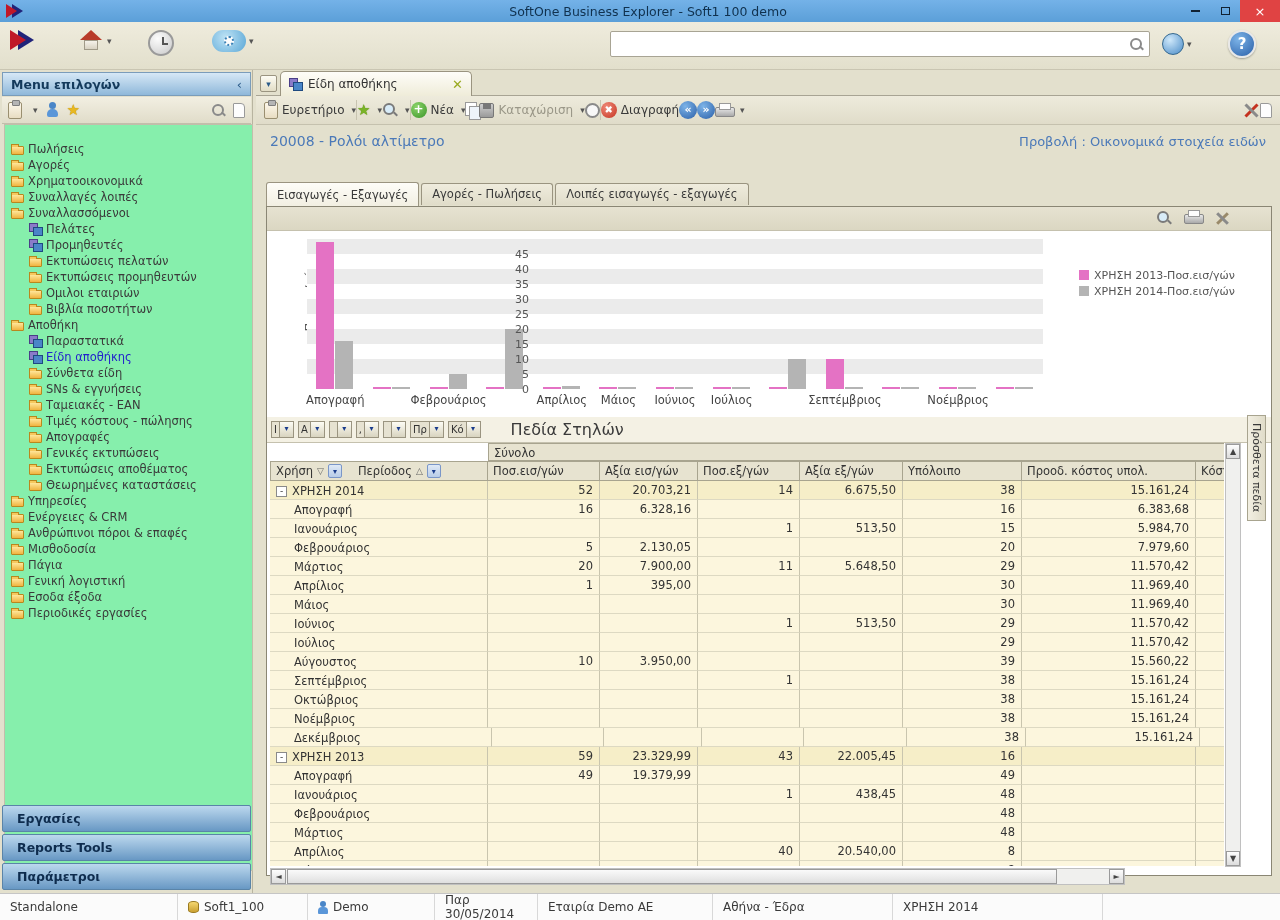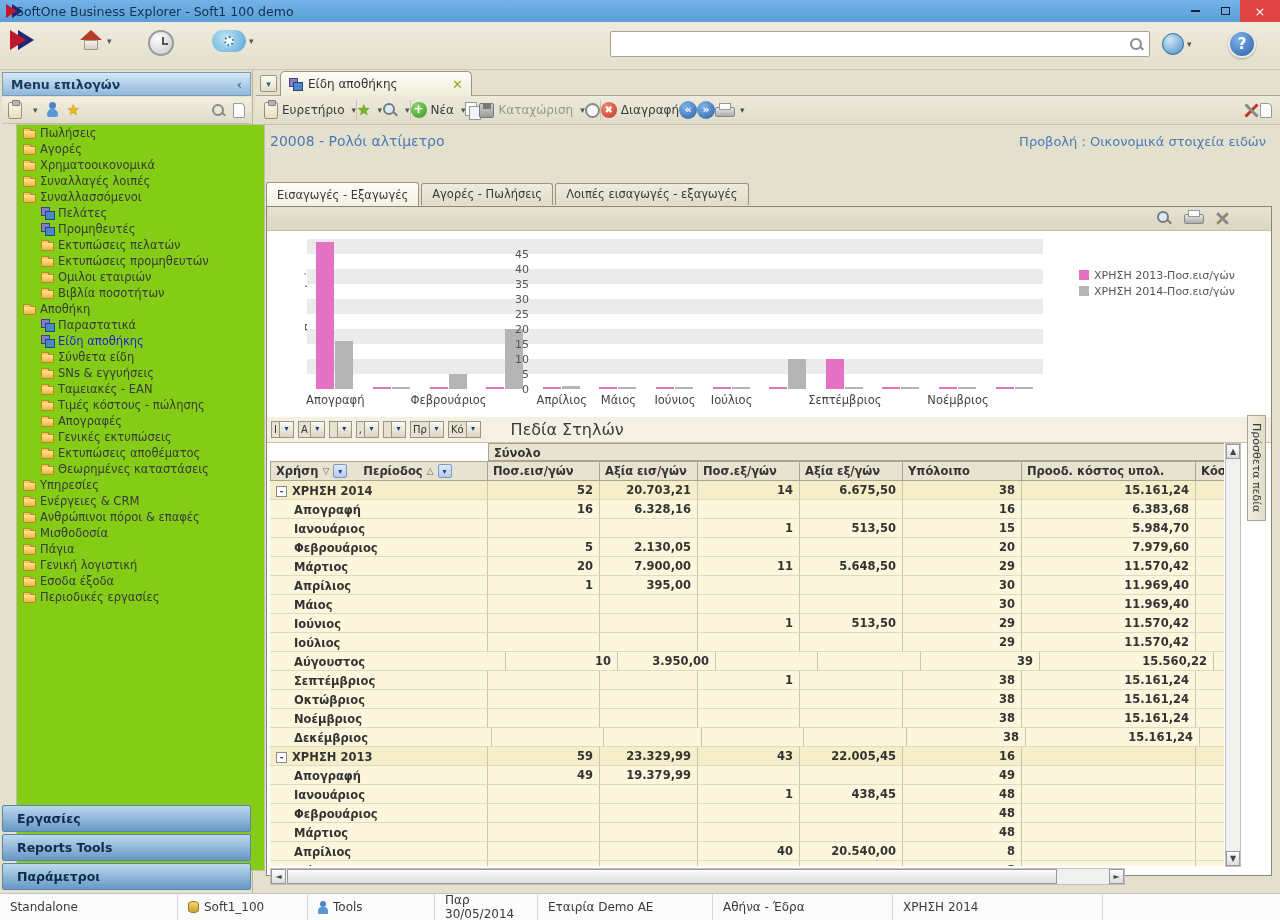--- a/index.html
+++ b/index.html
@@ -3,21 +3,21 @@
 <meta charset="utf-8">
 <style>
   * { margin:0; padding:0; box-sizing:border-box; }
   html,body { width:1280px; height:920px; overflow:hidden; }
   body { font-family:"DejaVu Sans","Liberation Sans",sans-serif; font-size:12px; color:#333; }
   #app { position:relative; width:1280px; height:920px; background:#e3e0cd; overflow:hidden; }
 
   
   #titlebar { position:absolute; left:0; top:0; width:1280px; height:22px;
     background:linear-gradient(#74b2e8,#5b9fd8); display:flex; align-items:center; }
-  #titlebar .title { position:absolute; left:16px; right:0; text-align:left; color:#10314e; font-size:12.5px; }
+  #titlebar .title { position:absolute; left:16px; right:0; text-align:center; color:#10314e; font-size:12.5px; }
   .applogo { position:relative; width:22px; height:14px; margin-left:6px; }
   .tri { position:absolute; width:0; height:0; border-top:7px solid transparent; border-bottom:7px solid transparent; }
   .tri.red  { border-left:11px solid #c01828; left:0; }
   .tri.blue { border-left:11px solid #20247a; left:6px; }
   .winbtns { position:absolute; right:0; top:0; height:22px; display:flex; }
   .winbtn { width:30px; height:22px; display:flex; align-items:center; justify-content:center; color:#123; font-size:13px; }
   .winbtn.close { width:40px; background:#e04343; color:#fff; }
   .minbar { width:9px; height:2px; background:#123; }
   .restbox { width:9px; height:8px; border:1.5px solid #123; }
 
@@ -51,21 +51,21 @@
   #sbicons { position:absolute; left:2px; top:27px; width:249px; height:27px; background:linear-gradient(#f2efe2,#e0dcc9); border-bottom:1px solid #c2beab; display:flex; align-items:center; padding:0 6px; gap:8px; }
   #sbicons .spacer { flex:1; }
   .clipb { position:relative; width:14px; height:17px; background:linear-gradient(#fdf8ec,#e8ddc2); border:1px solid #9a8f70; border-radius:2px; }
   .clipb::before { content:""; position:absolute; left:3px; top:-3px; width:6px; height:4px; background:#b5b5b5; border:1px solid #7e7e7e; border-radius:1px; }
   .staricon { color:#e8b820; font-size:15px; line-height:1; text-shadow:0 0 1px #a07800; }
   .staricon.green { color:#7ab428; text-shadow:0 0 1px #4a7800; }
   .userico { position:relative; width:13px; height:16px; }
   .userico::before { content:""; position:absolute; left:3px; top:0; width:7px; height:7px; border-radius:50%; background:#4a86c8; }
   .userico::after { content:""; position:absolute; left:1px; top:7px; width:11px; height:8px; border-radius:5px 5px 2px 2px; background:#5a96d8; }
   .paper { width:12px; height:15px; background:#fdfdfd; border:1px solid #999; border-radius:1px 4px 1px 1px; }
-  #tree { position:absolute; left:16px; top:54px; width:249px; height:747px; background:#84cc16; border:1px solid #c2beab; overflow:hidden; padding-top:0; }
+  #tree { position:absolute; left:4px; top:54px; width:249px; height:747px; background:#86efac; border:1px solid #c2beab; overflow:hidden; padding-top:16px; }
   .titem { display:flex; align-items:center; height:16px; cursor:pointer; white-space:nowrap; }
   .titem .lbl { margin-left:4px; font-size:11.5px; color:#3a3a3a; }
   .titem.sel .lbl { color:#2222cc; }
   .folder { width:13px; height:9px; background:linear-gradient(#ffe69a,#f0b440); border:1px solid #b9881e; border-radius:1px; position:relative; margin-top:2px; flex:none; }
   .folder::before { content:""; position:absolute; top:-3px; left:-1px; width:6px; height:2px; background:#f6c85e; border:1px solid #b9881e; border-bottom:none; }
   .cubes { position:relative; width:13px; height:12px; flex:none; }
   .cubes::before { content:""; position:absolute; left:0; top:0; width:7px; height:7px; background:#8a7bc8; border:1px solid #4a3e88; }
   .cubes::after { content:""; position:absolute; left:4px; top:4px; width:8px; height:7px; background:#4a86c8; border:1px solid #1e4a80; }
   #sbbottom { position:absolute; left:2px; bottom:3px; width:249px; }
   .sbbar { height:27px; margin-top:2px; background:linear-gradient(#bcd8ee,#6898c4); border:1px solid #5a84a8; border-radius:2px; display:flex; align-items:center; padding-left:14px; font-weight:bold; color:#0e2c4e; font-size:12.5px; cursor:pointer; }
@@ -144,21 +144,21 @@
   .sw { width:10px; height:10px; flex:none; }
 
   
   #filterrow { position:absolute; left:0; top:210px; width:1004px; height:26px; background:#f4f1e4; border-bottom:1px solid #c5c1ae; display:flex; align-items:center; padding-left:4px; gap:4px; }
   .chip { display:flex; align-items:center; background:#e6e2d1; border:1px solid #9a9480; height:17px; cursor:pointer; }
   .chip .cl { font-size:10px; padding:0 2px; min-width:7px; color:#333; }
   .chip .cb { width:14px; height:15px; background:linear-gradient(#fdfcf4,#d8d4c0); border-left:1px solid #9a9480; color:#1a3c8c; font-size:8px; text-align:center; line-height:14px; }
   #fieldslabel { margin-left:26px; font-size:16px; color:#3a3a3a; }
 
   
-  #grid { position:absolute; left:3px; top:236px; width:954px; height:423px; overflow:hidden; font-size:11.5px;font-weight:bold; }
+  #grid { position:absolute; left:3px; top:236px; width:954px; height:423px; overflow:hidden; font-size:11.5px; }
   .hrow { position:absolute; display:flex; }
   .hcell { background:#e7e3d0; border:1px solid #a8a48f; border-left:none; padding:2px 5px; color:#333; white-space:nowrap; overflow:hidden; }
   .hcell.first { border-left:1px solid #a8a48f; }
   .namehead { display:flex; align-items:center; gap:4px; }
   .sortmark { font-size:9px; color:#666; }
   .combob { width:14px; height:14px; background:linear-gradient(#dfe9f6,#b8cce8); border:1px solid #7a96c8; color:#1a3c8c; font-size:8px; text-align:center; line-height:13px; border-radius:2px; cursor:pointer; }
   .drow { position:absolute; display:flex; height:19px; background:#fcf6dd; cursor:default; }
   .drow.group { background:#f6eec8; }
   .dcell { border-right:1px solid #c9c5ae; border-bottom:1px solid #ddd9c2; padding:2px 6px 0 6px; white-space:nowrap; overflow:hidden; }
   .dcell.num { text-align:right; }
@@ -688,21 +688,21 @@
             </div>
             <div class="dcell num" style="width: 112px;"></div>
             <div class="dcell num" style="width: 98px;"></div>
             <div class="dcell num" style="width: 102px;"></div>
             <div class="dcell num" style="width: 103px;"></div>
             <div class="dcell num" style="width: 119px;">29</div>
             <div class="dcell num" style="width: 174px;">11.570,42</div>
             <div class="dcell num" style="width: 60px;"></div>
           </div>
           <div class="drow" style="top: 209px; left: 0px;">
-            <div class="dcell name indent1" style="width: 236px;">
+            <div class="dcell name indent1" style="width: 218px;">
               <span>Αύγουστος</span>
             </div>
             <div class="dcell num" style="width: 112px;">10</div>
             <div class="dcell num" style="width: 98px;">3.950,00</div>
             <div class="dcell num" style="width: 102px;"></div>
             <div class="dcell num" style="width: 103px;"></div>
             <div class="dcell num" style="width: 119px;">39</div>
             <div class="dcell num" style="width: 174px;">15.560,22</div>
             <div class="dcell num" style="width: 60px;"></div>
           </div>
@@ -859,21 +859,21 @@
   <div id="statusbar">
       <div class="stitem" style="width: 178px;">
         <span>Standalone</span>
       </div>
       <div class="stitem" style="width: 130px;">
         <span class="dbico"></span>
         <span>Soft1_100</span>
       </div>
       <div class="stitem" style="width: 127px;">
         <span class="usrico"></span>
-        <span>Tools</span>
+        <span>Demo</span>
       </div>
       <div class="stitem" style="width: 103px;">
         <span>Παρ 30/05/2014</span>
       </div>
       <div class="stitem" style="width: 175px;">
         <span>Εταιρία Demo AE</span>
       </div>
       <div class="stitem" style="width: 180px;">
         <span>Αθήνα - Έδρα</span>
       </div>

